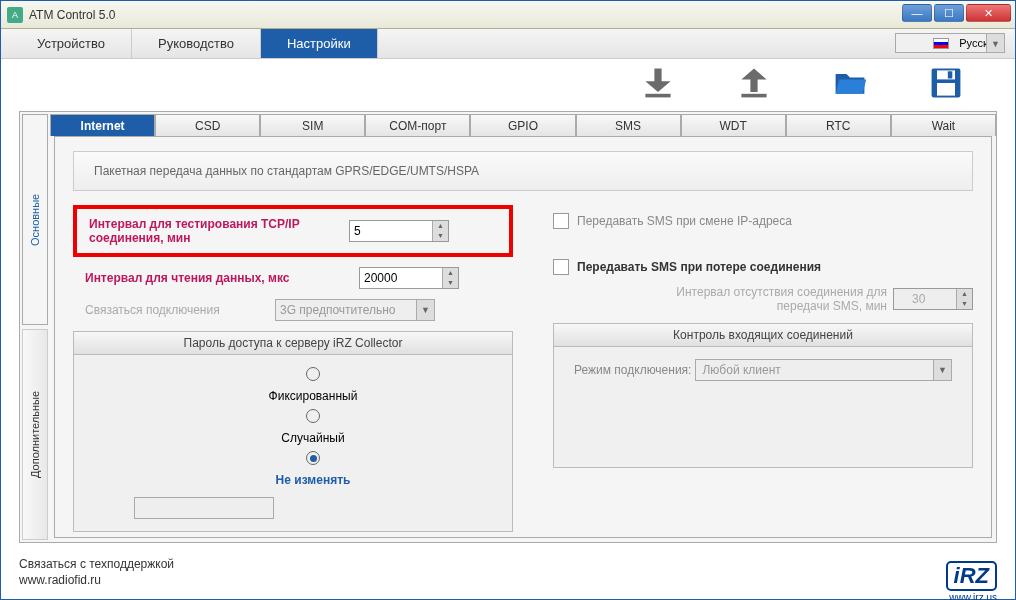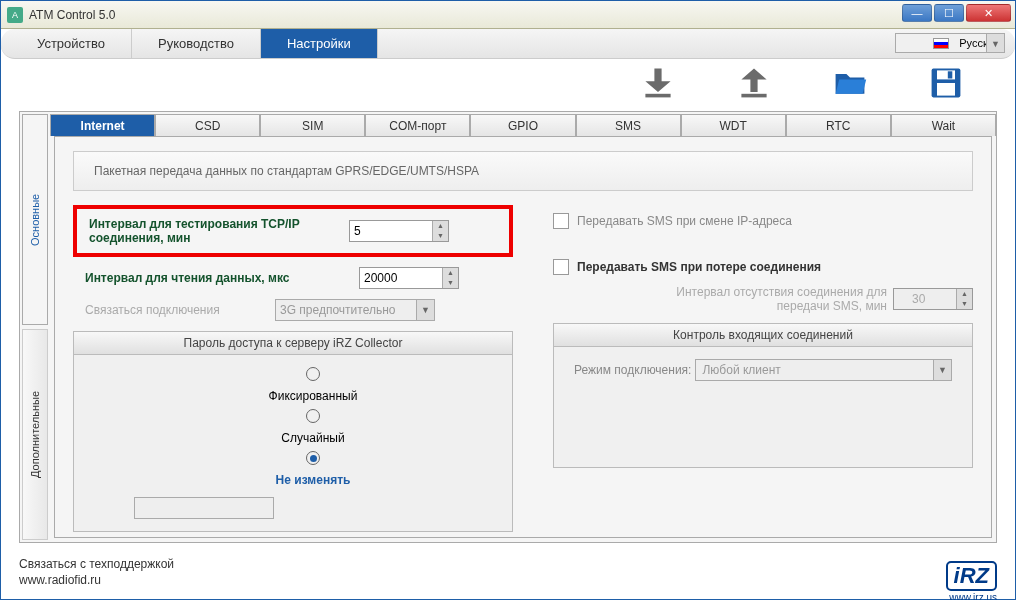--- a/index.html
+++ b/index.html
@@ -5,41 +5,41 @@
   * { box-sizing: border-box; font-family: Tahoma, Arial, sans-serif; }
   body { margin: 0; background: #fff; }
   .window { width: 1016px; height: 600px; border: 1px solid #1e5ea8; background: #fff; position: relative; }
   .titlebar { height: 28px; background: linear-gradient(#f7f7f2,#e9e9d8); border-bottom: 1px solid #b0b090; display: flex; align-items: center; padding: 0 6px; font-size: 12px; color: #333; position: relative; }
   .titlebar-icon { width: 16px; height: 16px; background: #4a8; border-radius: 2px; margin-right: 6px; display: flex; align-items: center; justify-content: center; font-size: 9px; color: #fff; }
   .win-controls { position: absolute; right: 4px; top: 3px; display: flex; gap: 2px; }
   .win-btn { width: 30px; height: 18px; border-radius: 3px; display: flex; align-items: center; justify-content: center; font-size: 11px; color: #fff; border: 1px solid rgba(0,0,0,.2); }
   .win-min { background: linear-gradient(#6fa0d8,#3b78c4); }
   .win-max { background: linear-gradient(#6fa0d8,#3b78c4); }
   .win-close { background: linear-gradient(#e77,#c33); width: 45px; }
-  .topnav { height: 30px; background: linear-gradient(#f5f5f5,#e5e5e5); border-bottom: 1px solid #ccc; display: flex; align-items: stretch; padding-left: 10px; position: relative; border-radius: 14px; }
+  .topnav { height: 30px; background: linear-gradient(#f5f5f5,#e5e5e5); border-bottom: 1px solid #ccc; display: flex; align-items: stretch; padding-left: 10px; position: relative; }
   .topnav-tab { padding: 0 26px; font-size: 13px; color: #333; display: flex; align-items: center; border-right: 1px solid #ccc; }
   .topnav-tab.active { background: #1e5ea8; color: #fff; }
   .lang { position: absolute; right: 10px; top: 4px; width: 110px; height: 20px; border: 1px solid #aaa; background: #f0f0f0; font-size: 11px; display: flex; align-items: center; padding: 0 4px; gap: 10px; justify-content: flex-end; }
   .flag-ru { width: 16px; height: 11px; display: flex; flex-direction: column; border: 1px solid #999; }
   .flag-ru span { flex: 1; }
   .toolbar { height: 46px; display: flex; justify-content: flex-end; gap: 58px; padding: 6px 50px 0 0; }
   .tool-icon { width: 38px; height: 36px; }
   .content { position: absolute; left: 18px; right: 18px; top: 110px; bottom: 56px; border: 1px solid #aaa; background: #f5f5f5; display: flex; }
   .sidetabs { width: 30px; display: flex; flex-direction: column; }
   .sidetab { flex: 1; display: flex; align-items: center; justify-content: center; writing-mode: vertical-rl; transform: rotate(180deg); font-size: 11px; color: #333; border: 1px solid #ccc; background: linear-gradient(to left,#f8f8f8,#e8e8e8); margin: 2px; }
   .sidetab.active { color: #1e5ea8; border-color: #aaa; background: #f5f5f5; }
   .panel { flex: 1; padding: 2px 0 0 0; }
   .inner-tabs { display: flex; height: 22px; }
   .inner-tab { flex: 1; text-align: center; font-size: 12px; line-height: 22px; background: linear-gradient(#f8f8f8,#e5e5e5); border: 1px solid #aaa; border-bottom: none; color: #333; }
   .inner-tab.active { background: #1e5ea8; color: #fff; font-weight: bold; }
   .panel-body { border: 1px solid #aaa; margin: 0 4px 4px 4px; background: #f5f5f5; padding: 14px 18px; height: calc(100% - 26px); position: relative; }
   .desc-box { border: 1px solid #ccc; background: linear-gradient(#fafafa,#eee); padding: 12px 20px; font-size: 12px; color: #666; margin-bottom: 14px; }
   .highlight-box { border: 4px solid #e00; padding: 8px 12px; margin-bottom: 10px; display: flex; align-items: center; width: 440px; }
   .row { display: flex; align-items: center; margin-bottom: 10px; }
-  .lbl { font-size: 12px; color: #14532d; width: 260px; }
+  .lbl { font-size: 12px; color: #be185d; width: 260px; }
   .lbl.bold { font-weight: bold; }
   .lbl.disabled { color: #aaa; }
   .spinner { width: 100px; height: 22px; border: 1px solid #999; background: #fff; font-size: 12px; padding: 0 4px; display: flex; align-items: center; position: relative; }
   .spinner.disabled { background: #eee; color: #aaa; padding-left: 18px; }
   .spinner-btns { position: absolute; right: 0; top: 0; bottom: 0; width: 16px; background: #ddd; border-left: 1px solid #aaa; display: flex; flex-direction: column; }
   .spinner-btns span { flex: 1; font-size: 7px; text-align: center; line-height: 10px; color: #666; }
   .combo { width: 160px; height: 22px; border: 1px solid #aaa; background: #eee; font-size: 12px; color: #999; display: flex; align-items: center; padding: 0 4px; position: relative; }
   .combo-arrow { position: absolute; right: 0; top: 0; bottom: 0; width: 18px; background: #ddd; border-left: 1px solid #aaa; text-align: center; font-size: 9px; line-height: 20px; color: #666; }
   .twocol { display: flex; gap: 40px; }
   .col { flex: 1; }

